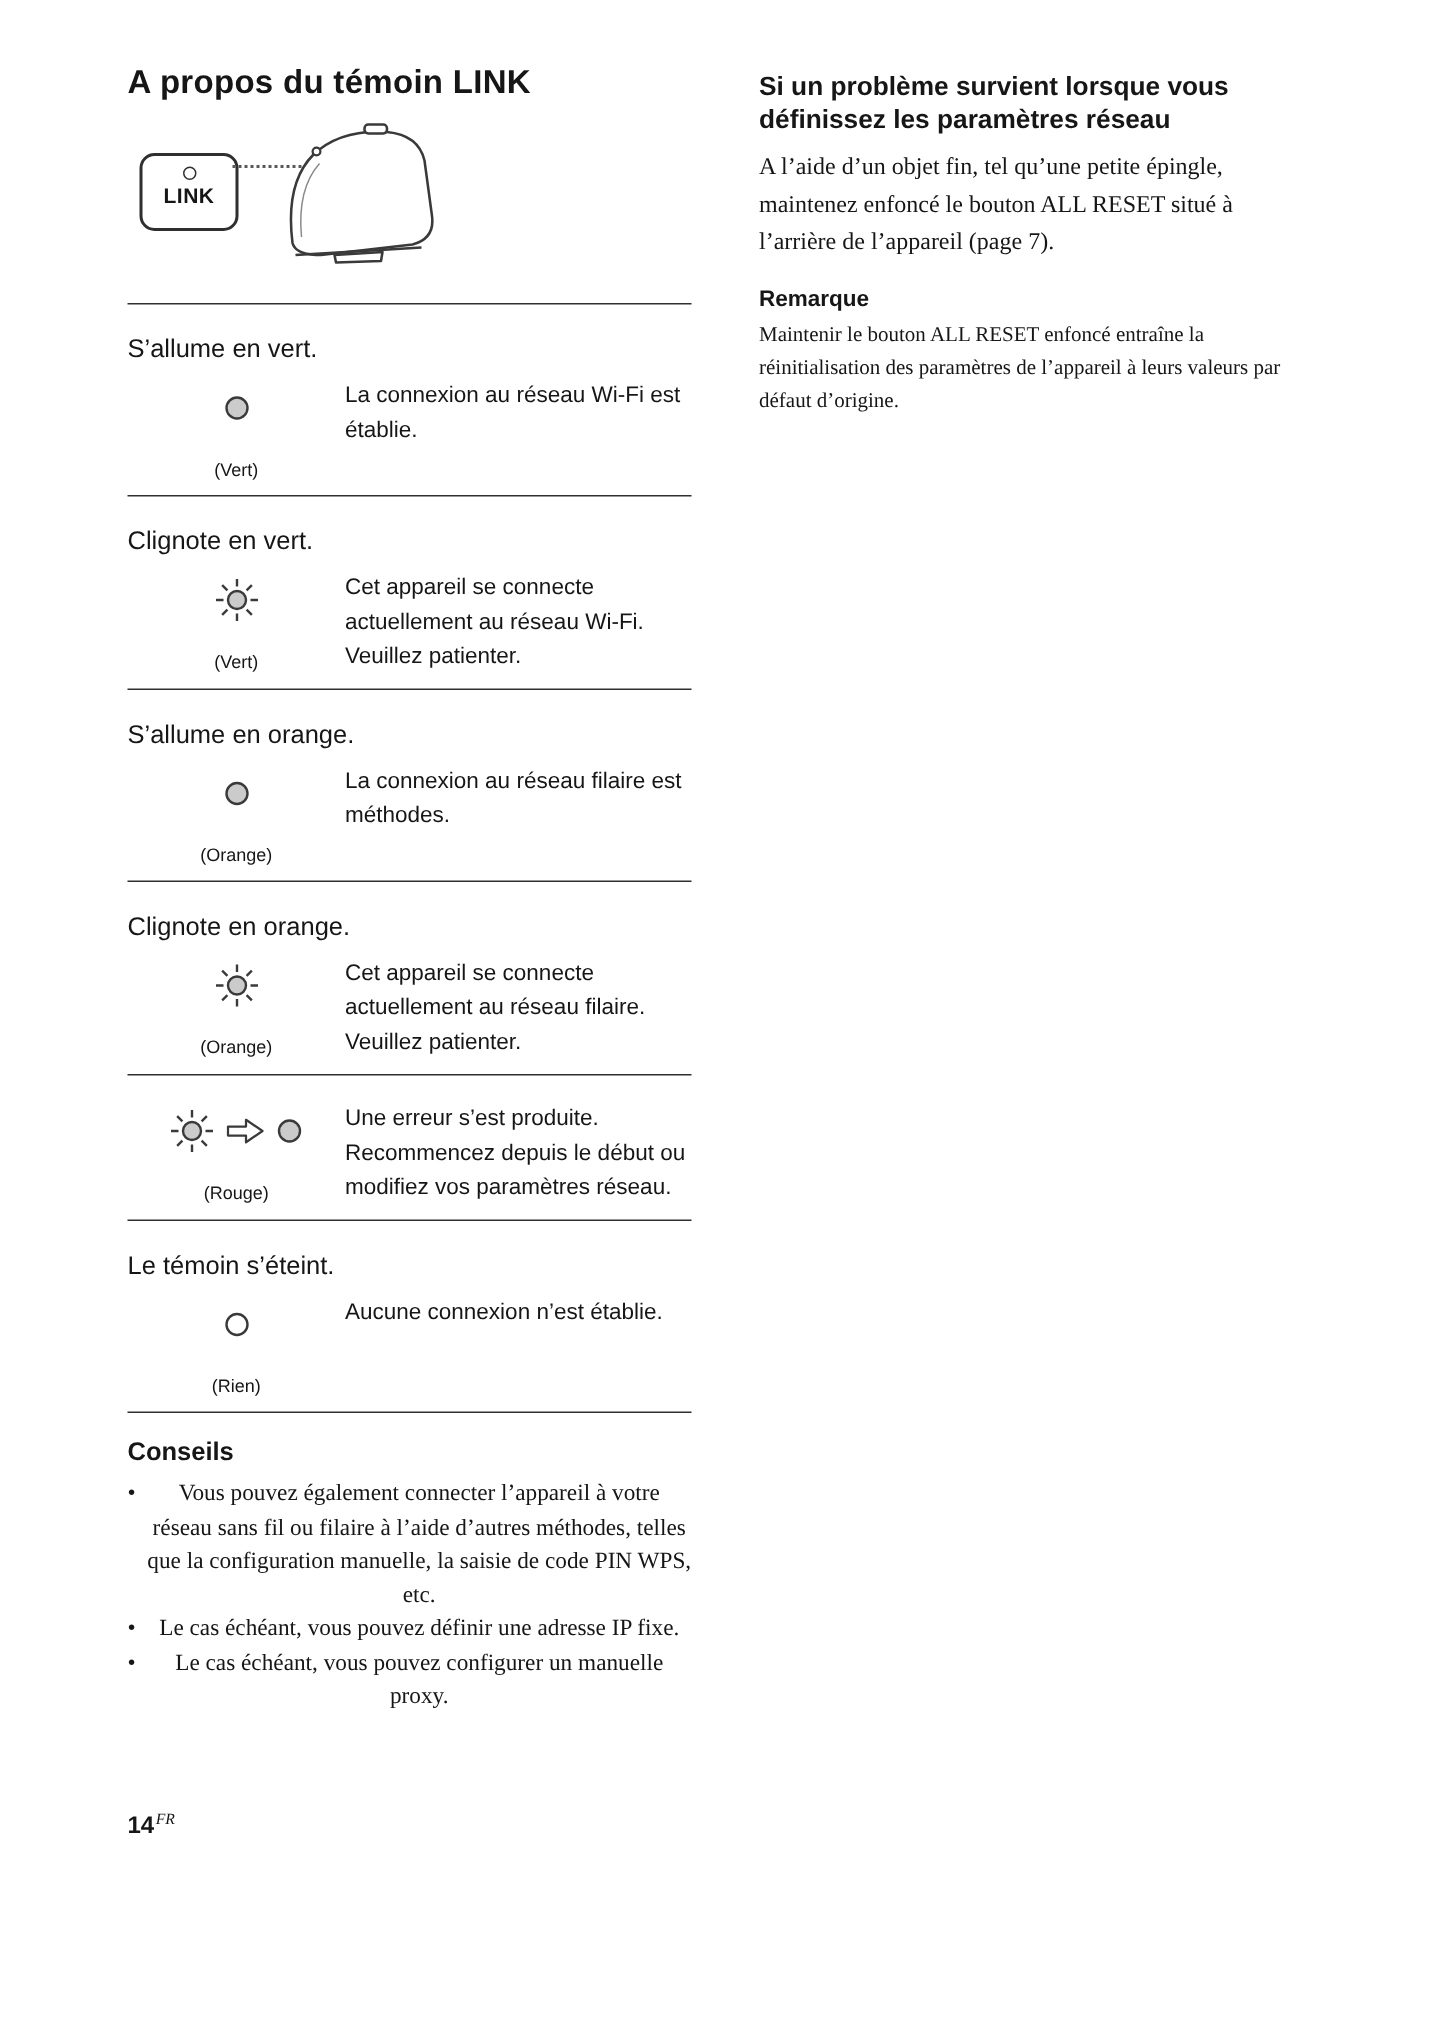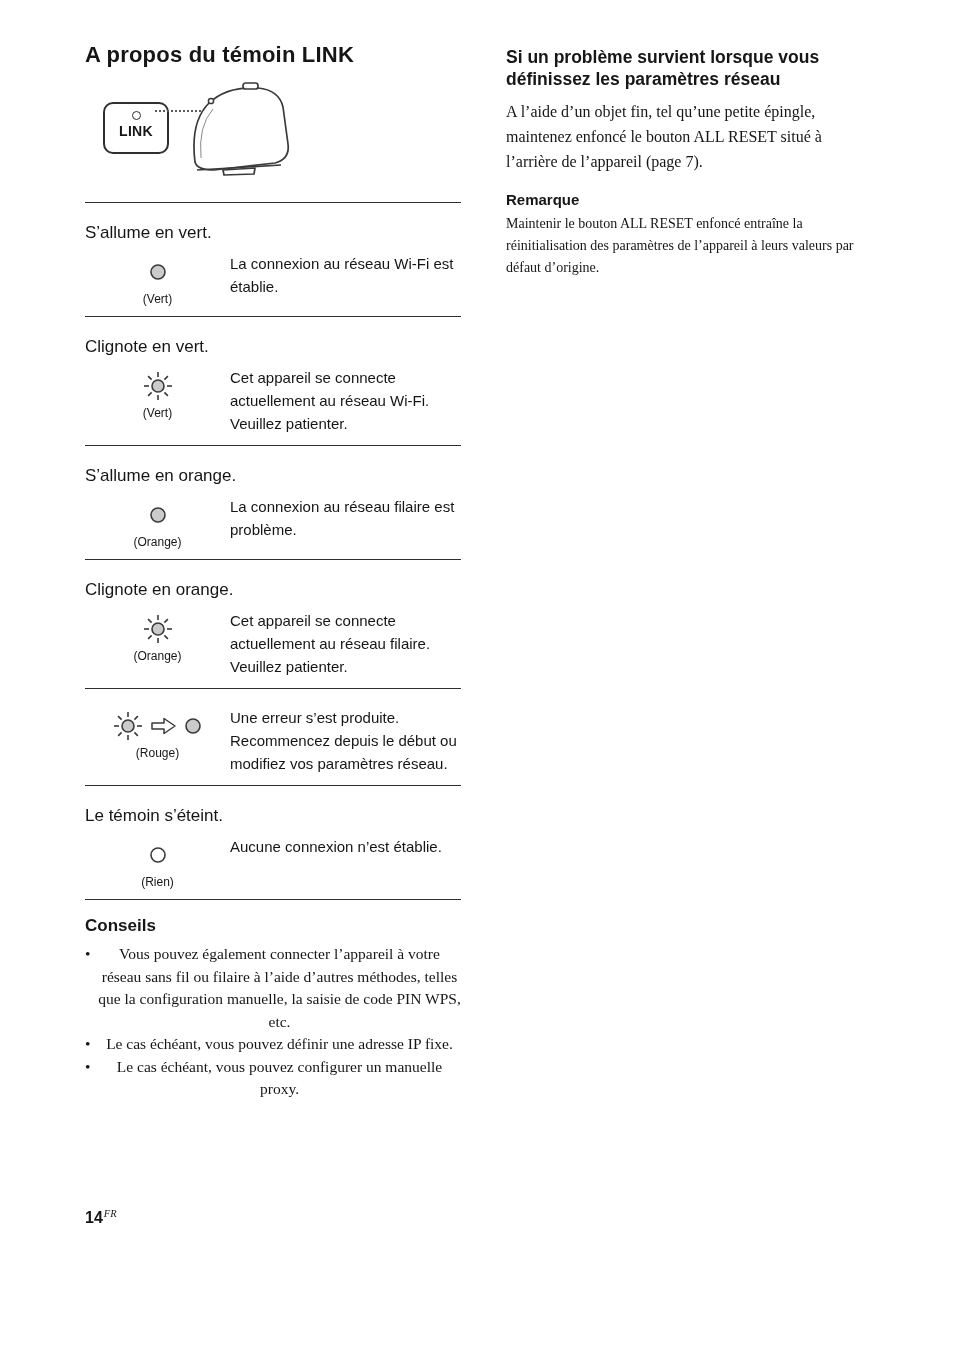--- a/index.html
+++ b/index.html
@@ -10,39 +10,39 @@
     font-family:"Liberation Sans", sans-serif;
   }
   .col-left  { position:absolute; left:85px;  top:42px; width:376px; }
   .col-right { position:absolute; left:506px; top:46px; width:382px; }
 
   .title { font-size:22px; font-weight:bold; letter-spacing:.2px; }
 
   
   .diagram { position:relative; height:106px; margin-top:22px; }
   .link-box {
-    position:absolute; left:18px; top:12px; width:66px; height:52px;
+    position:absolute; left:8px; top:12px; width:66px; height:52px;
     border:2px solid #2f2f2f; border-radius:10px; text-align:center; background:#fff;
   }
   .link-box .led {
     display:block; width:9px; height:9px; border:1.6px solid #2f2f2f;
     border-radius:50%; margin:7px auto 2px; background:#fff;
   }
   .link-box .label { font-size:14px; font-weight:bold; letter-spacing:.3px; }
   .dotted { position:absolute; left:70px; top:20px; width:58px; border-top:2px dotted #5a5a5a; }
   .speaker { position:absolute; left:92px; top:-10px; }
 
   
   .led-table { margin-top:6px; border-bottom:1px solid #2f2f2f; }
   .led-section { border-top:1px solid #2f2f2f; padding:17px 0 10px; }
   .row-header { font-size:17px; padding:3px 0 9px; }
   .row-body { display:flex; }
   .led-cell { width:145px; flex:none; display:flex; flex-direction:column; align-items:center; padding-top:3px; }
   .icon-group { display:flex; align-items:center; gap:5px; min-height:34px; }
-  .led-label { font-size:12px; margin-top:3px; }
+  .led-label { font-size:12px; margin-top:17px; }
   .row-text { flex:1; font-size:15px; line-height:23px; white-space:pre-line; }
 
   .tips-title { font-size:17px; font-weight:bold; margin:16px 0 7px; }
   .tips { font-family:"Liberation Serif", serif; font-size:15.5px; line-height:22.5px;text-align:center; }
   .tip { position:relative; padding-left:13px; }
   .tip::before { content:"•"; position:absolute; left:0; top:0; }
 
   
   .right-heading { font-size:17.5px; font-weight:bold; line-height:22px; width:345px; }
   .right-para { font-family:"Liberation Serif", serif; font-size:16px; line-height:25px; margin-top:9px; width:360px; }
@@ -139,21 +139,21 @@
           <div class="led-cell">
             <span class="icon-group">
               <span>
                 <svg width="22" height="22" viewBox="0 0 22 22">
                     <circle cx="11" cy="11" r="7" fill="#cbcbcb" stroke="#3a3a3a" stroke-width="1.6"></circle>
                   </svg>
               </span>
             </span>
             <div class="led-label">(Orange)</div>
           </div>
-          <div class="row-text">La connexion au réseau filaire est problème.</div>
+          <div class="row-text">La connexion au réseau filaire est méthodes.</div>
         </div>
       </section>
 
       <section class="led-section">
         <div class="row-header">Clignote en orange.</div>
         <div class="row-body">
           <div class="led-cell">
             <span class="icon-group">
               <span>
                 <svg width="34" height="34" viewBox="0 0 34 34">

